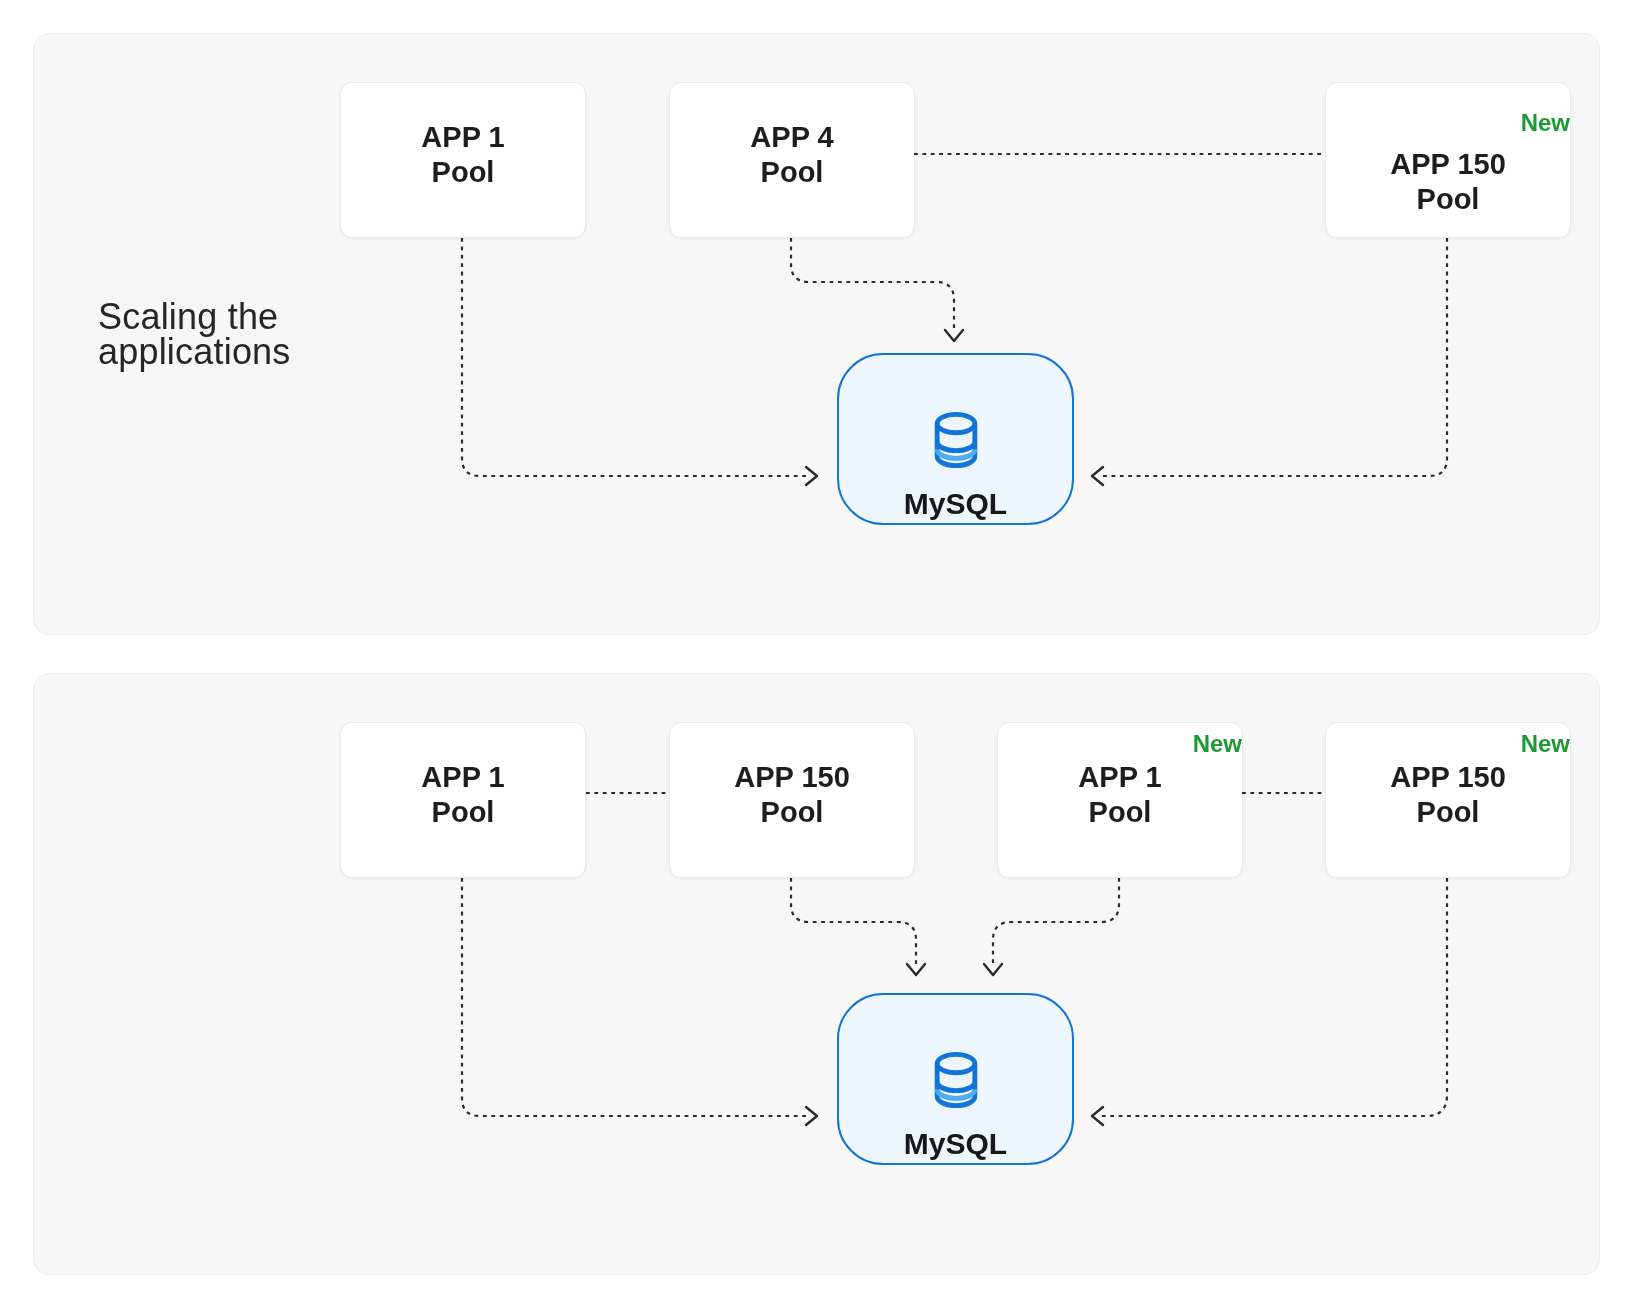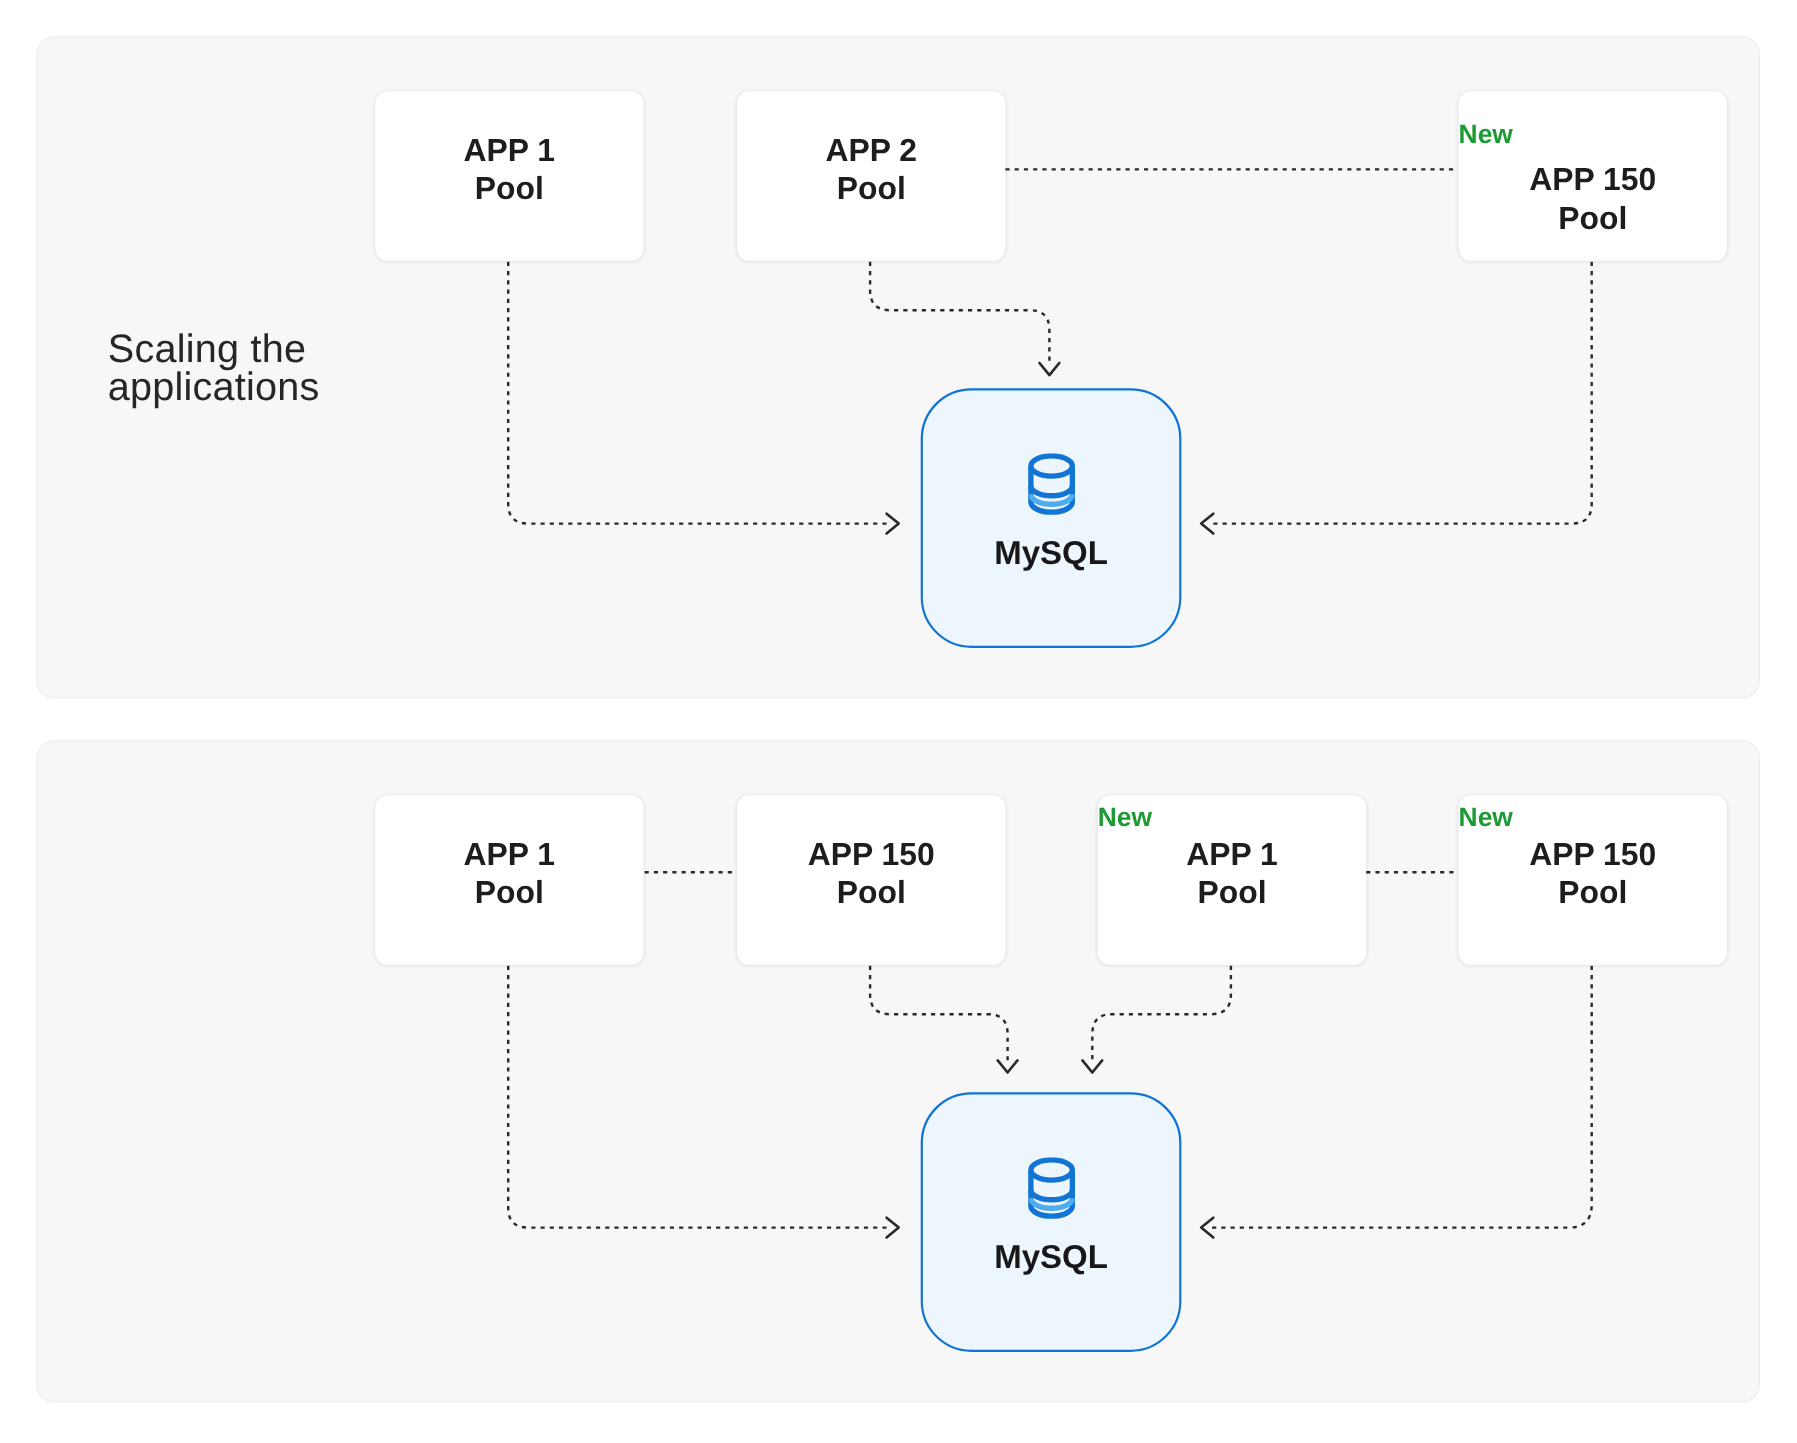--- a/index.html
+++ b/index.html
@@ -26,28 +26,28 @@
     background:#ffffff;border:1px solid var(--box-border,#e9e9eb);
     border-radius:12px;box-sizing:border-box;
     box-shadow:0 1px 3px rgba(20,24,40,.05);
   }
   .box-title{
     position:absolute;top:37px;left:0;right:0;text-align:center;
     font-weight:700;font-size:29px;line-height:35px;color:#1d1d1f;
   }
   .app-box--badge-centered .box-title{top:64px;}
   .badge{
-    position:absolute;left:0;right:0;text-align:left;
+    position:absolute;left:0;right:0;text-align:right;
     font-weight:700;font-size:24px;line-height:30px;
     color:var(--new-green,#1c9a33);
   }
   .app-box--badge-centered .badge{top:25px;}
   .app-box--badge-top .badge{top:6px;}
   .db-node{
-    position:absolute;left:803px;top:319px;width:237px;height:236px;
+    position:absolute;left:803px;top:319px;width:237px;height:172px;
     background:var(--db-fill,#edf6fd);
     border:2px solid var(--accent-blue,#1274d4);
     border-radius:46px;box-sizing:border-box;
   }
   .db-icon{position:absolute;left:50%;top:57px;transform:translateX(-50%);}
   .db-label{
     position:absolute;left:0;right:0;top:131px;text-align:center;
     font-weight:700;font-size:30px;line-height:36px;color:#18181a;
   }
   .edges{position:absolute;left:0;top:0;width:1634px;height:1312px;pointer-events:none;}
@@ -64,21 +64,21 @@
 
   <div class="app-box" style="left:306px">
     <div class="box-title">
       <div>APP 1</div>
       <div>Pool</div>
     </div>
   </div>
 
   <div class="app-box" style="left:635px">
     <div class="box-title">
-      <div>APP 2</div>
+      <div>APP 4</div>
       <div>Pool</div>
     </div>
   </div>
 
   <div class="app-box app-box--badge-centered" style="left:1291px">
     <div class="badge">New</div>
     <div class="box-title">
       <div>APP 150</div>
       <div>Pool</div>
     </div>

